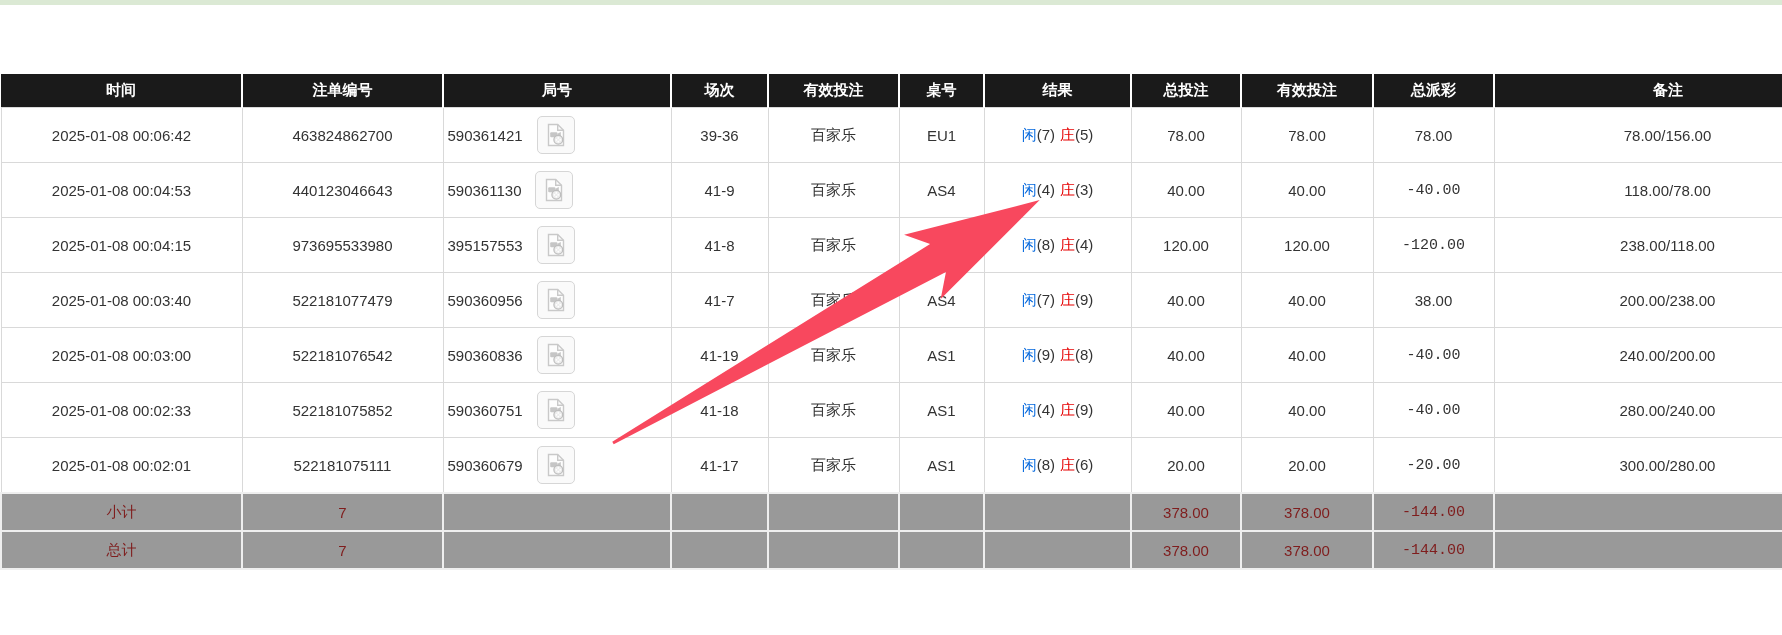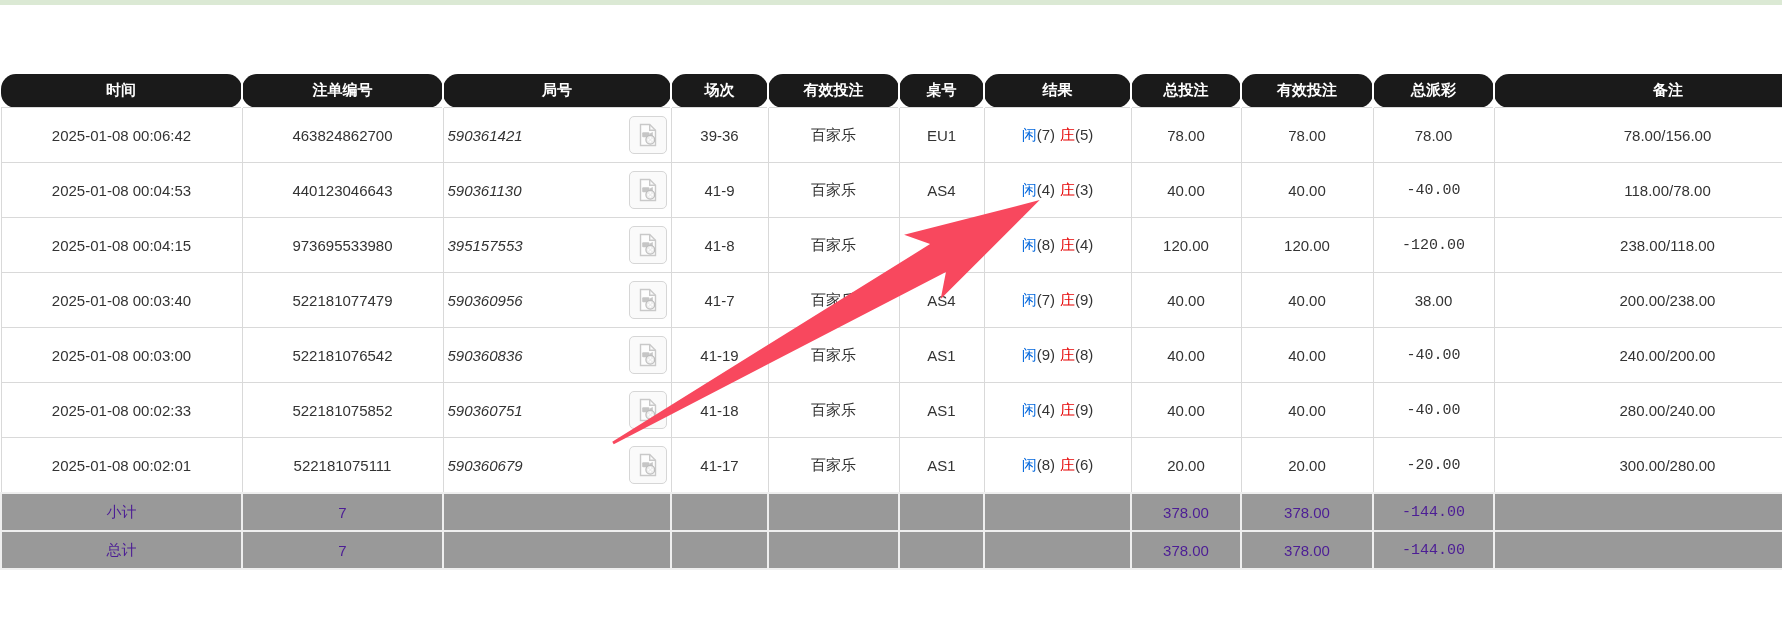--- a/index.html
+++ b/index.html
@@ -2,36 +2,36 @@
 <html><head>
 <meta charset="utf-8">
 <style>
   html,body{margin:0;padding:0;background:#fff;}
   body{font-family:"Liberation Sans","DejaVu Sans",sans-serif;}
   .viewport{position:relative;width:1782px;height:635px;overflow:hidden;background:#fff;}
   .top-strip{position:absolute;top:0;left:0;width:100%;height:5px;}
   table.records{position:absolute;top:74px;left:0;width:1840px;border-collapse:collapse;table-layout:fixed;}
   table.records th{
     background:#1a1a1a;color:#fff;font-size:15px;font-weight:bold;
-    height:33px;padding:0;text-align:center;border-left:2px solid #fff;border-radius:15px;
+    height:33px;padding:0;text-align:center;border-left:2px solid #fff;
   }
   table.records th:first-child{border-left:none;}
   table.records tbody td{
     height:54px;padding:0 4px;text-align:center;font-size:15px;color:#333;
     border:1px solid #d9d9d9;background:#fff;white-space:nowrap;
   }
   table.records tfoot td{
-    height:36px;padding:0 4px;text-align:center;font-size:15px;color:#4c1d95;
+    height:36px;padding:0 4px;text-align:center;font-size:15px;color:#7f1d1d;
     background:#999;border:2px solid #efefef;white-space:nowrap;
   }
   .blue{color:#0066dd;}
   .red{color:#e60000;}
   td.neg{color:#e60000;font-family:Liberation Mono, monospace;}
   tfoot td.neg{color:#ff1111;}
-  .round-cell{display:flex;align-items:center;justify-content:space-between;gap:14px;font-style:italic;}
+  .round-cell{display:flex;align-items:center;justify-content:flex-start;gap:14px;}
   .video-btn{
     width:38px;height:38px;border:1px solid #d6d6d6;border-radius:5px;background:#fafafa;
     display:inline-flex;align-items:center;justify-content:center;padding:0;cursor:pointer;
   }
   .arrow-overlay{position:absolute;top:0;left:0;pointer-events:none;}
   .result-sep{display:inline-block;width:5px;}
 </style>
 </head>
 <body>
 

